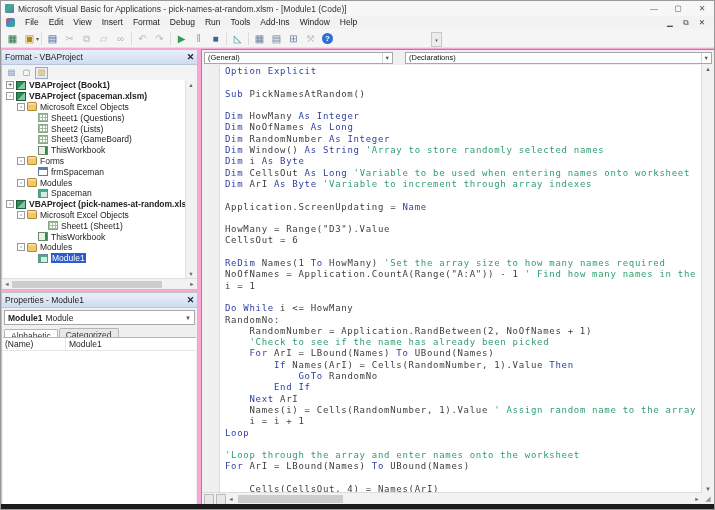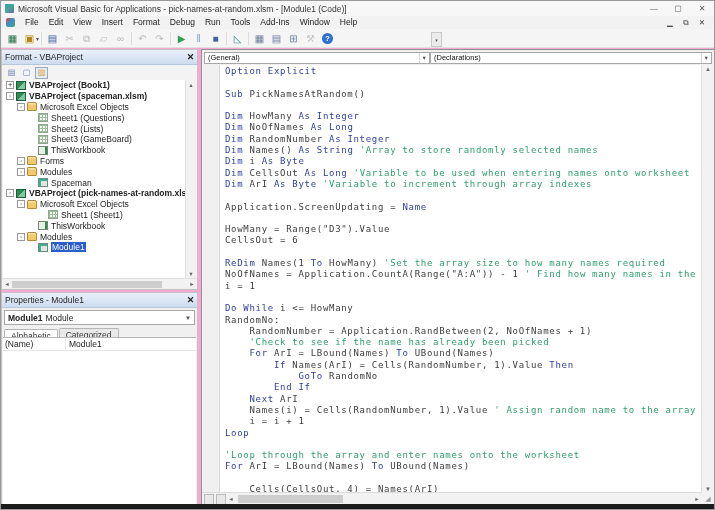--- a/index.html
+++ b/index.html
@@ -58,22 +58,22 @@
   .prop-tab.active{background:#fff;position:relative;top:1px;}
   .prop-grid{position:absolute;left:1px;right:1px;top:44px;bottom:1px;background:#fff;border-top:1px solid #b5b5b5;font-size:8.5px;}
   .prop-row{display:flex;height:12px;line-height:12px;border-bottom:1px solid #e6e6e6;}
   .prop-cell-name{width:60px;border-right:1px solid #e6e6e6;padding-left:2px;color:#222;}
   .prop-cell-value{padding-left:3px;color:#222;}
   
   .code-pane{position:absolute;left:200px;top:48px;width:514px;height:457px;background:#f0f0f0;border:1px solid #909090;box-sizing:border-box;}
   .combo-row{position:absolute;left:0;top:0;right:0;height:15px;display:flex;align-items:center;background:#f0f0f0;}
   .combo{height:12px;background:#fff;border:1px solid #a8a8a8;font-size:7.5px;display:flex;align-items:center;padding-left:3px;color:#111;box-sizing:border-box;}
   .combo .dd{margin-left:auto;font-size:5.5px;color:#555;padding:0 2px;border-left:1px solid #d5d5d5;line-height:10px;}
-  .combo.left{margin-left:2px;width:226px;}
-  .combo.right{margin-left:0;flex:1;margin-right:2px;gap:24px;}
+  .combo.left{margin-left:2px;width:189px;}
+  .combo.right{margin-left:12px;flex:1;margin-right:2px;gap:24px;}
   .code-area{position:absolute;left:1px;top:15px;right:12px;bottom:12px;background:#fff;overflow:hidden;}
   .code-margin{position:absolute;left:0;top:0;bottom:0;width:16px;background:#f0f0f0;border-right:1px solid #d8d8d8;}
   .code-text{position:absolute;left:22px;top:1px;right:0;bottom:0;overflow:hidden;}
   .code-line{white-space:pre;font-family:"DejaVu Sans Mono",monospace;font-size:9px;line-height:11.3px;height:11.3px;letter-spacing:0.7px;}
   .seg-kw{color:#2e3f9f;text-align:right;}
   .seg-id{color:#3d3d3d;}
   .seg-cm{color:#2f9e6e;}
   .code-vscroll{position:absolute;top:15px;right:0;bottom:12px;width:12px;background:#f2f2f2;border-left:1px solid #dcdcdc;}
   .code-vscroll .up{position:absolute;top:1px;left:0;width:100%;text-align:center;font-size:6px;color:#666;}
   .code-vscroll .down{position:absolute;bottom:1px;left:0;width:100%;text-align:center;font-size:6px;color:#666;}
@@ -220,20 +220,25 @@
         <div class="tree-row" style="padding-left: 25px;">
           <span class="exp-spacer"></span>
           <span class="ticon workbook"></span>
           <span class="tree-label">ThisWorkbook</span>
         </div>
         <div class="tree-row" style="padding-left: 14px;">
           <span class="expander">-</span>
           <span class="ticon folder"></span>
           <span class="tree-label">Forms</span>
         </div>
+        <div class="tree-row" style="padding-left: 25px;">
+          <span class="exp-spacer"></span>
+          <span class="ticon form"></span>
+          <span class="tree-label">frmSpaceman</span>
+        </div>
         <div class="tree-row" style="padding-left: 14px;">
           <span class="expander">-</span>
           <span class="ticon folder"></span>
           <span class="tree-label">Modules</span>
         </div>
         <div class="tree-row" style="padding-left: 25px;">
           <span class="exp-spacer"></span>
           <span class="ticon module"></span>
           <span class="tree-label">Spaceman</span>
         </div>
@@ -315,21 +320,21 @@
     <div class="code-area">
       <div class="code-margin"></div>
       <div class="code-text" id="code-text">
           <div class="code-line"><span class="seg-kw">Option Explicit</span></div>
           <div class="code-line"> </div>
           <div class="code-line"><span class="seg-kw">Sub</span><span class="seg-id"> PickNamesAtRandom()</span></div>
           <div class="code-line"> </div>
           <div class="code-line"><span class="seg-kw">Dim</span><span class="seg-id"> HowMany </span><span class="seg-kw">As Integer</span></div>
           <div class="code-line"><span class="seg-kw">Dim</span><span class="seg-id"> NoOfNames </span><span class="seg-kw">As Long</span></div>
           <div class="code-line"><span class="seg-kw">Dim</span><span class="seg-id"> RandomNumber </span><span class="seg-kw">As Integer</span></div>
-          <div class="code-line"><span class="seg-kw">Dim</span><span class="seg-id"> Names() </span><span class="seg-kw">As String</span><span class="seg-cm"> 'Array to store randomly selected names</span></div>
+          <div class="code-line"><span class="seg-kw">Dim</span><span class="seg-id"> Window() </span><span class="seg-kw">As String</span><span class="seg-cm"> 'Array to store randomly selected names</span></div>
           <div class="code-line"><span class="seg-kw">Dim</span><span class="seg-id"> i </span><span class="seg-kw">As Byte</span></div>
           <div class="code-line"><span class="seg-kw">Dim</span><span class="seg-id"> CellsOut </span><span class="seg-kw">As Long</span><span class="seg-cm"> 'Variable to be used when entering names onto worksheet</span></div>
           <div class="code-line"><span class="seg-kw">Dim</span><span class="seg-id"> ArI </span><span class="seg-kw">As Byte</span><span class="seg-cm"> 'Variable to increment through array indexes</span></div>
           <div class="code-line"> </div>
           <div class="code-line"><span class="seg-id">Application.ScreenUpdating = </span><span class="seg-kw">Name</span></div>
           <div class="code-line"> </div>
           <div class="code-line"><span class="seg-id">HowMany = Range("D3").Value</span></div>
           <div class="code-line"><span class="seg-id">CellsOut = 6</span></div>
           <div class="code-line"> </div>
           <div class="code-line"><span class="seg-kw">ReDim</span><span class="seg-id"> Names(1 </span><span class="seg-kw">To</span><span class="seg-id"> HowMany) </span><span class="seg-cm">'Set the array size to how many names required</span></div>

